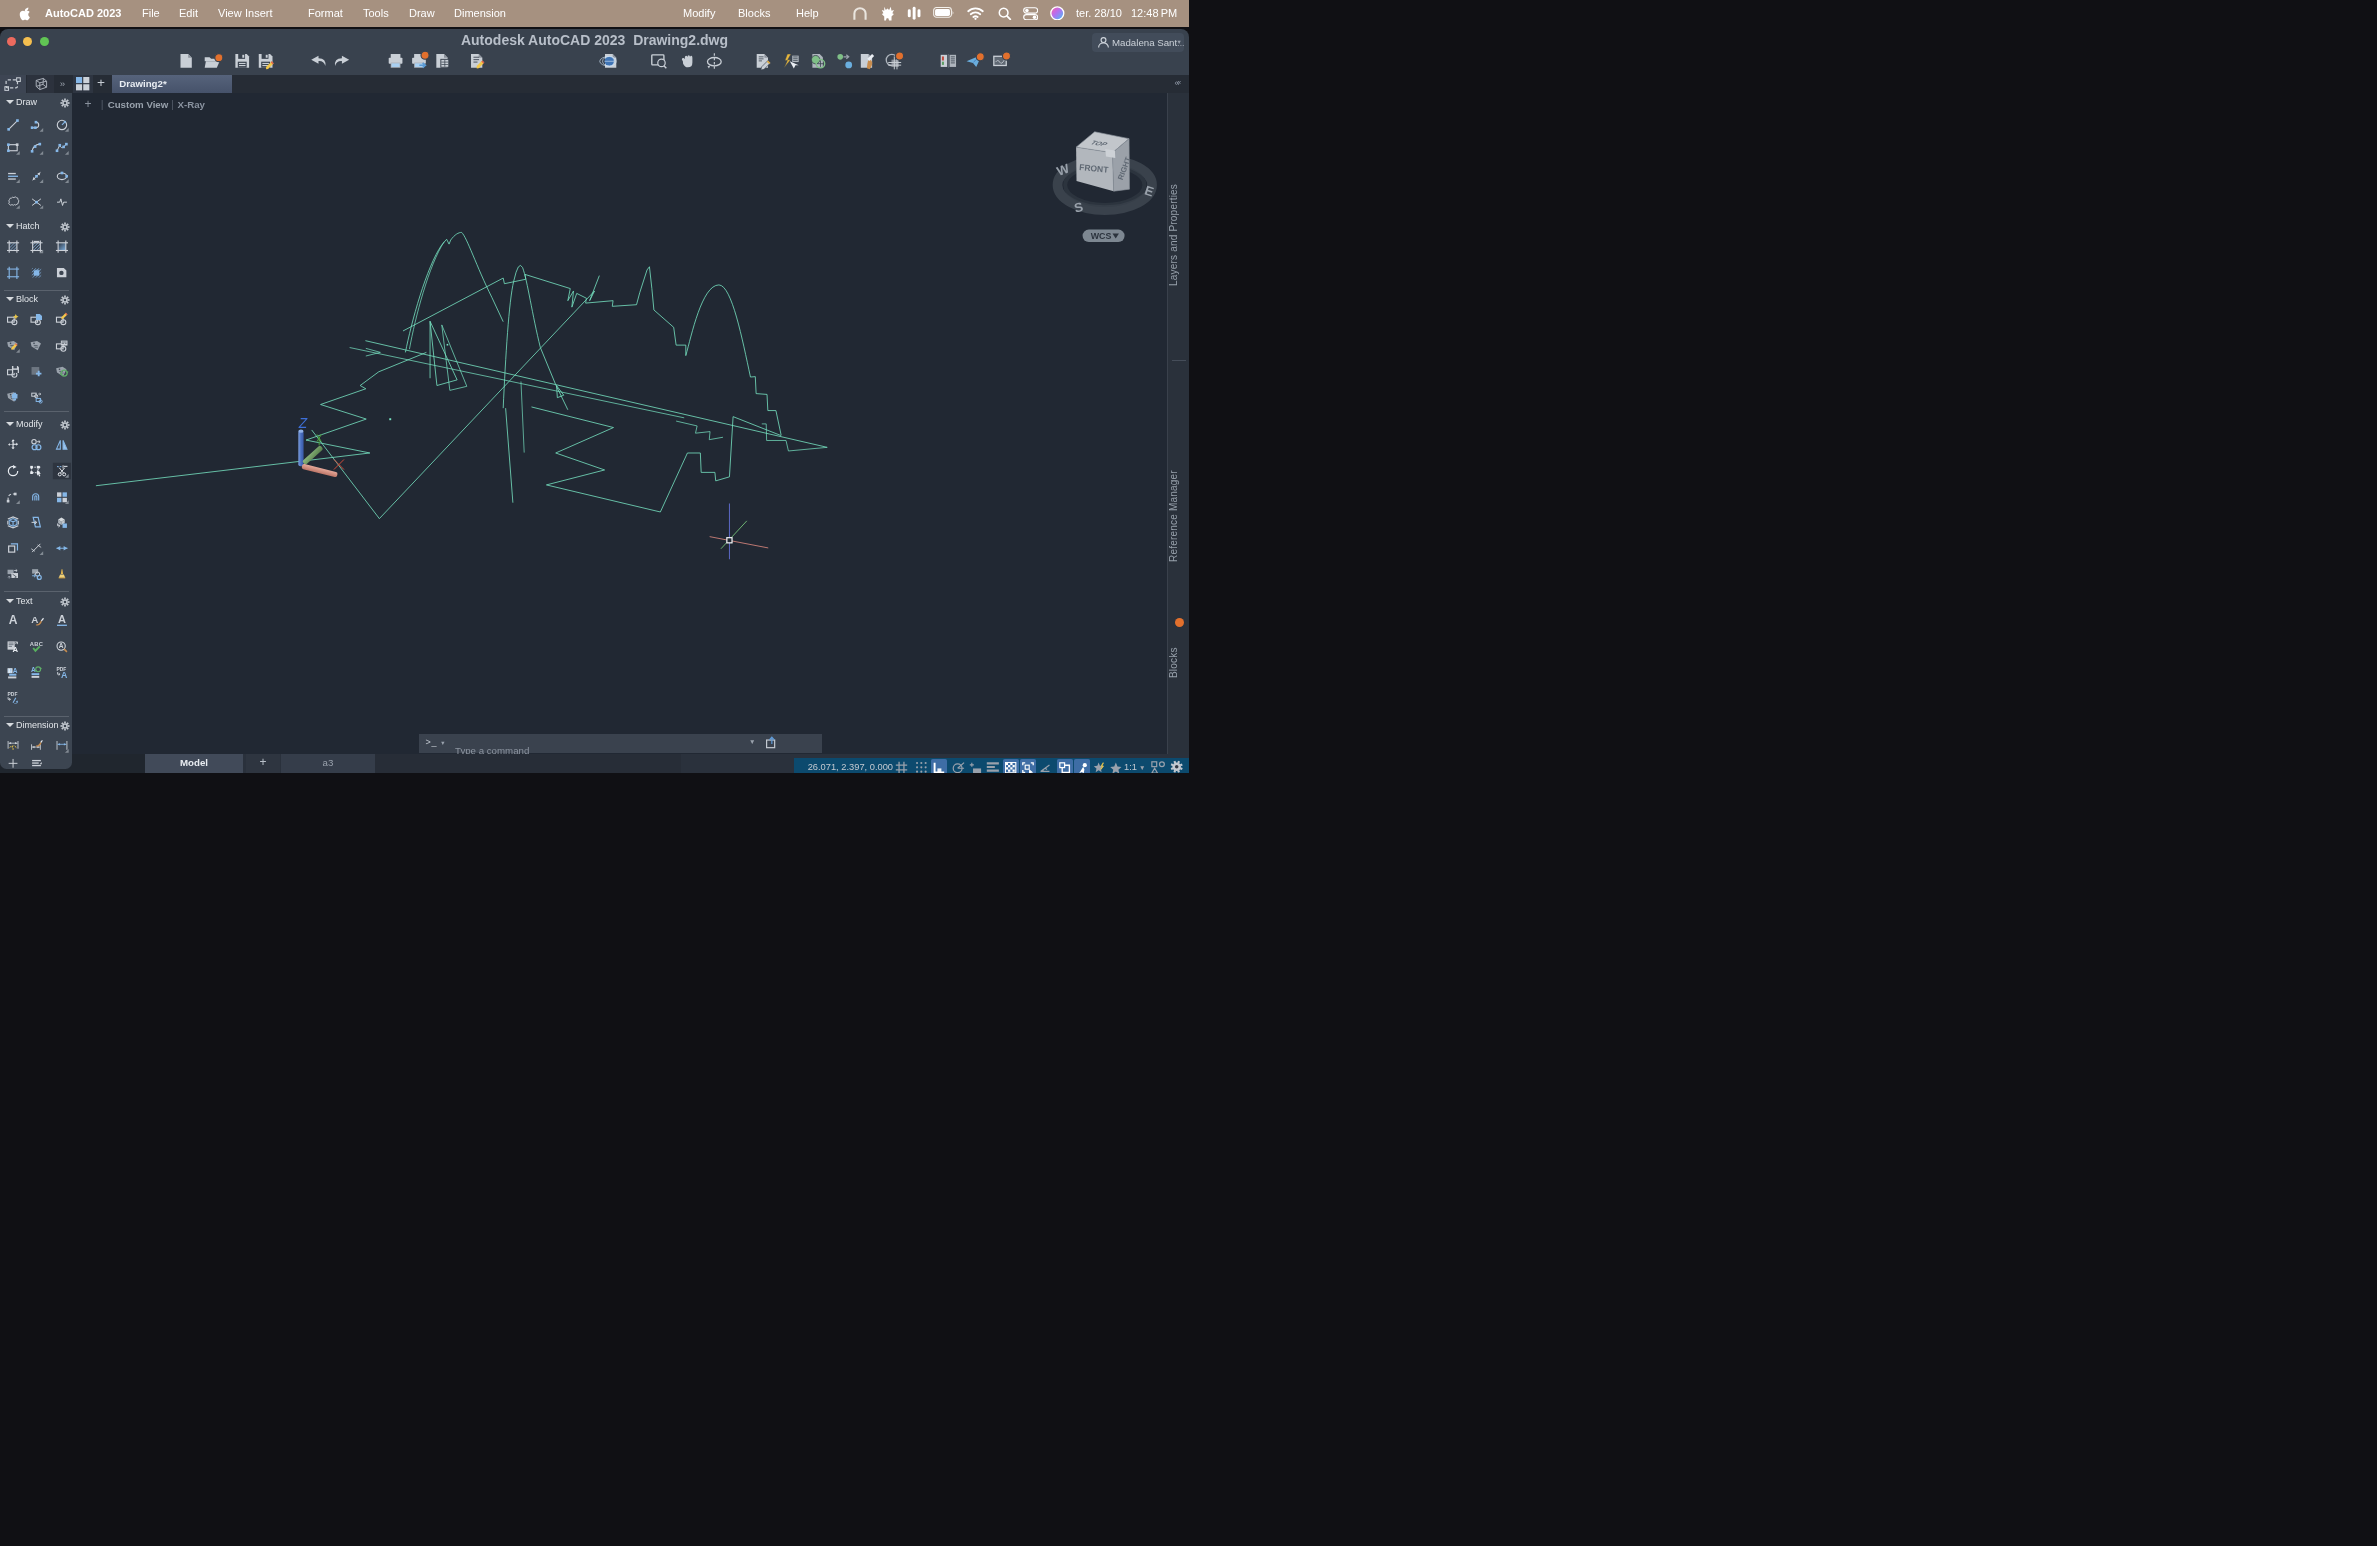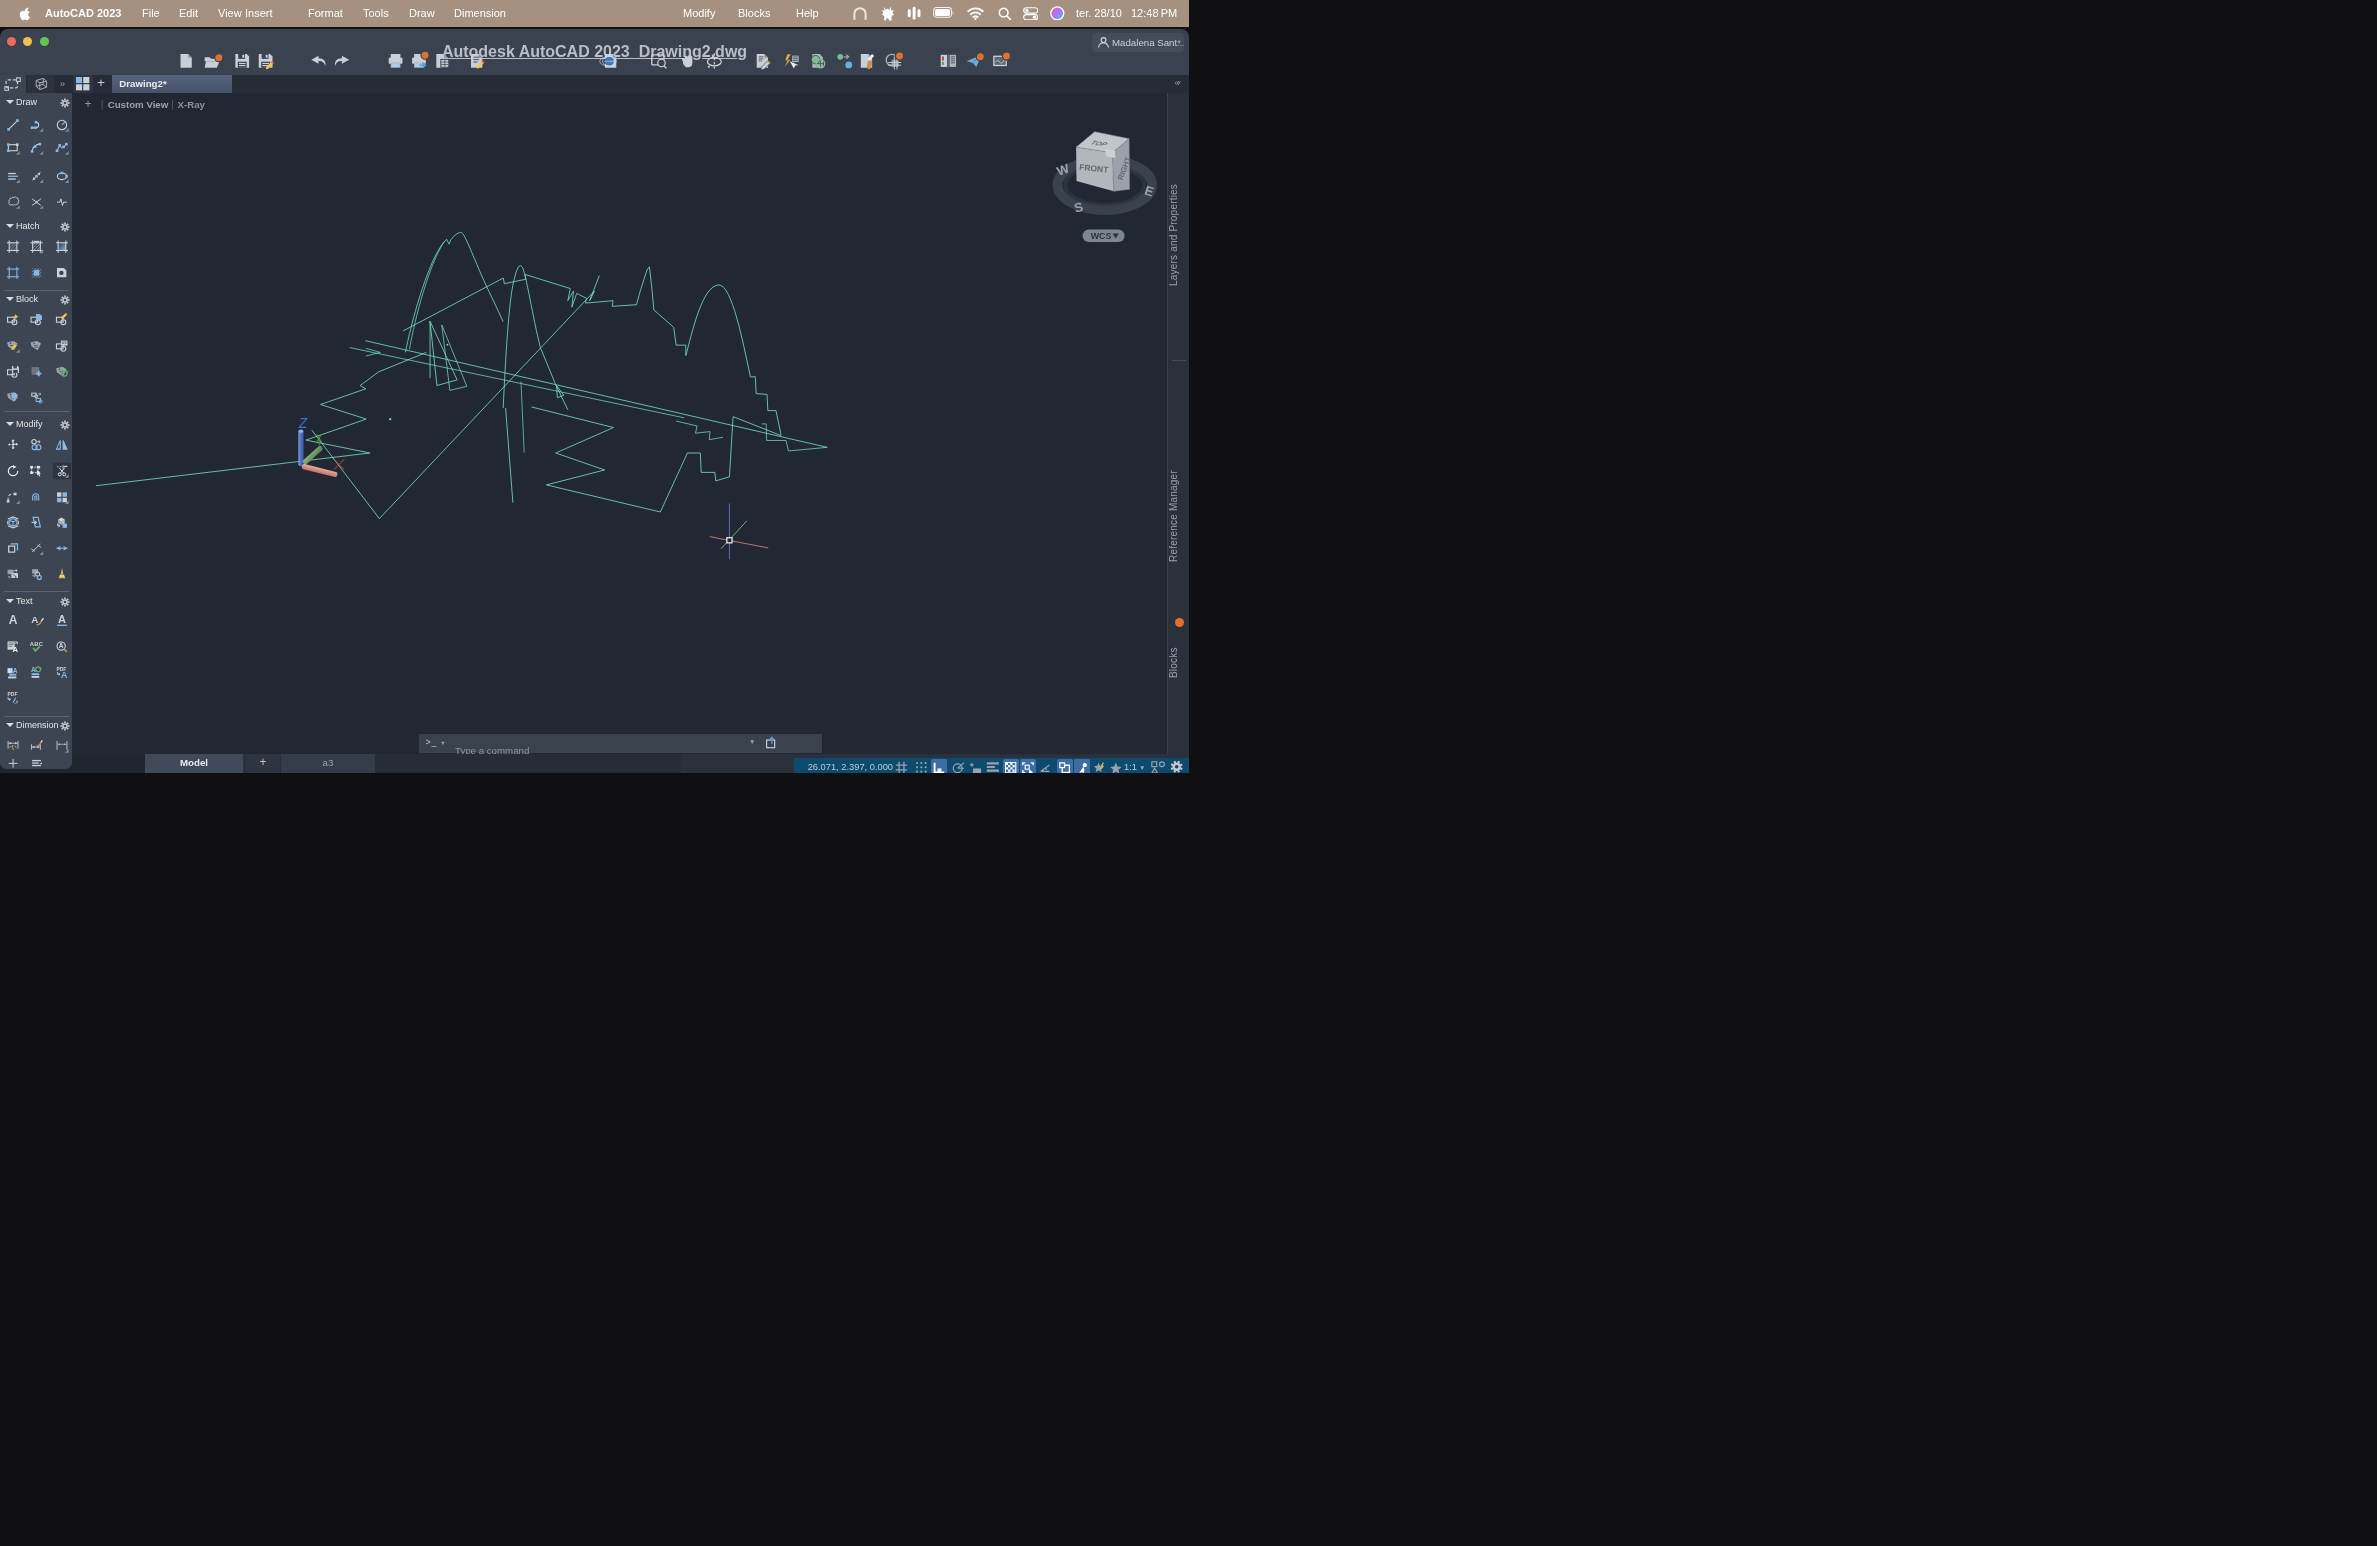--- a/index.html
+++ b/index.html
@@ -10,21 +10,21 @@
   
   #menubar { position:absolute; left:0; top:0; width:1189px; height:27px; background:#a69180; color:#fff; }
   #menubar .mi { position:absolute; top:0; height:27px; line-height:27px; font-size:11px; color:#fff; white-space:nowrap; }
   #menubar .b { font-weight:bold; }
 
   
   #window { position:absolute; left:0; top:29px; width:1189px; height:744px; background:#39424e; border-radius:8px 8px 0 0; }
 
   #titlebar { position:absolute; left:0; top:0; width:1189px; height:46px; }
   .tl { position:absolute; top:8px; width:9.3px; height:9.3px; border-radius:50%; }
-  #wtitle { position:absolute; top:14px; left:0; width:100%; text-align:center; font-size:16px; font-weight:bold; color:#b8bfc9;text-decoration:underline; }
+  #wtitle { position:absolute; top:3px; left:0; width:100%; text-align:center; font-size:14px; font-weight:bold; color:#b8bfc9; }
   #userbadge { white-space:nowrap; overflow:hidden; position:absolute; left:1092px; top:4px; width:92px; height:19.4px; background:#424c5a; border-radius:4px; color:#ccd2d9; font-size:9.7px; line-height:19.4px; }
 
   #tabstrip { position:absolute; left:0; top:46px; width:1189px; height:18px; background:#262c35; }
   .ltab { position:absolute; top:0; height:18px; }
   #doctab { position:absolute; left:112px; top:0; width:120px; height:18px; background:linear-gradient(#56637b,#46526a); color:#e9edf3; font-weight:bold; font-size:9.7px; line-height:18px; padding-left:7.3px; }
 
   
   #content { position:absolute; left:0; top:64px; width:1189px; height:680px; background:#20262e; }
   #canvas { position:absolute; left:72px; top:0; width:1095px; height:661px; background:#212833; }
 

